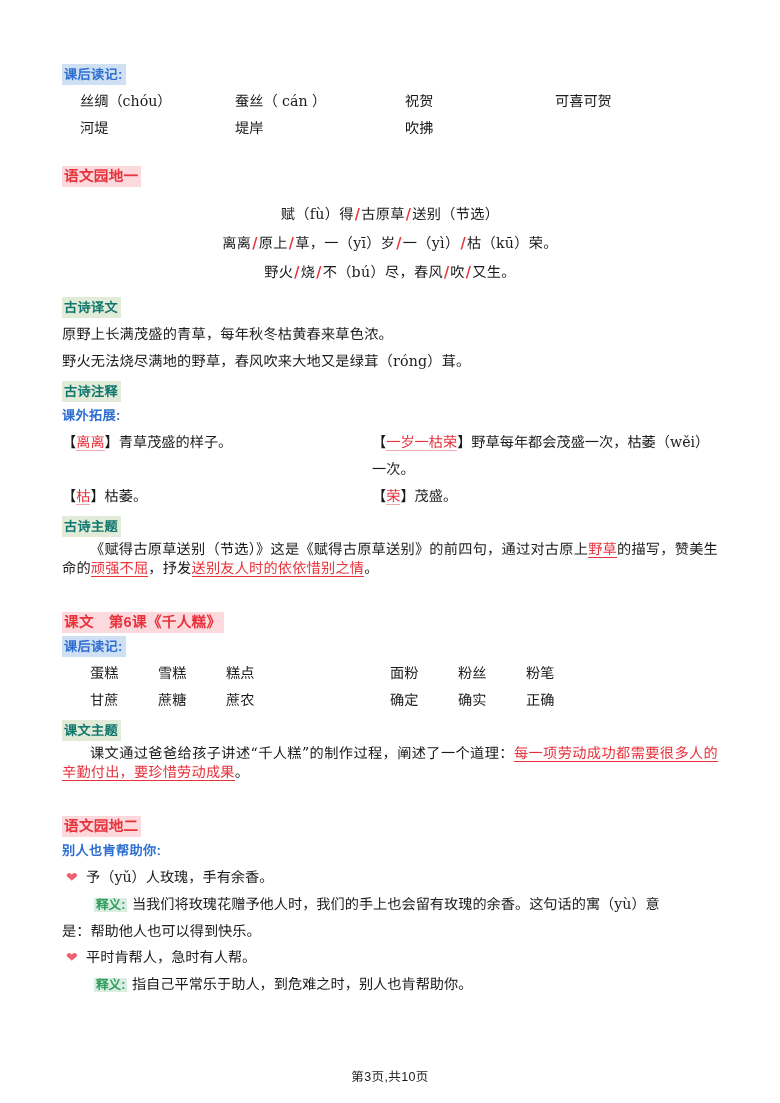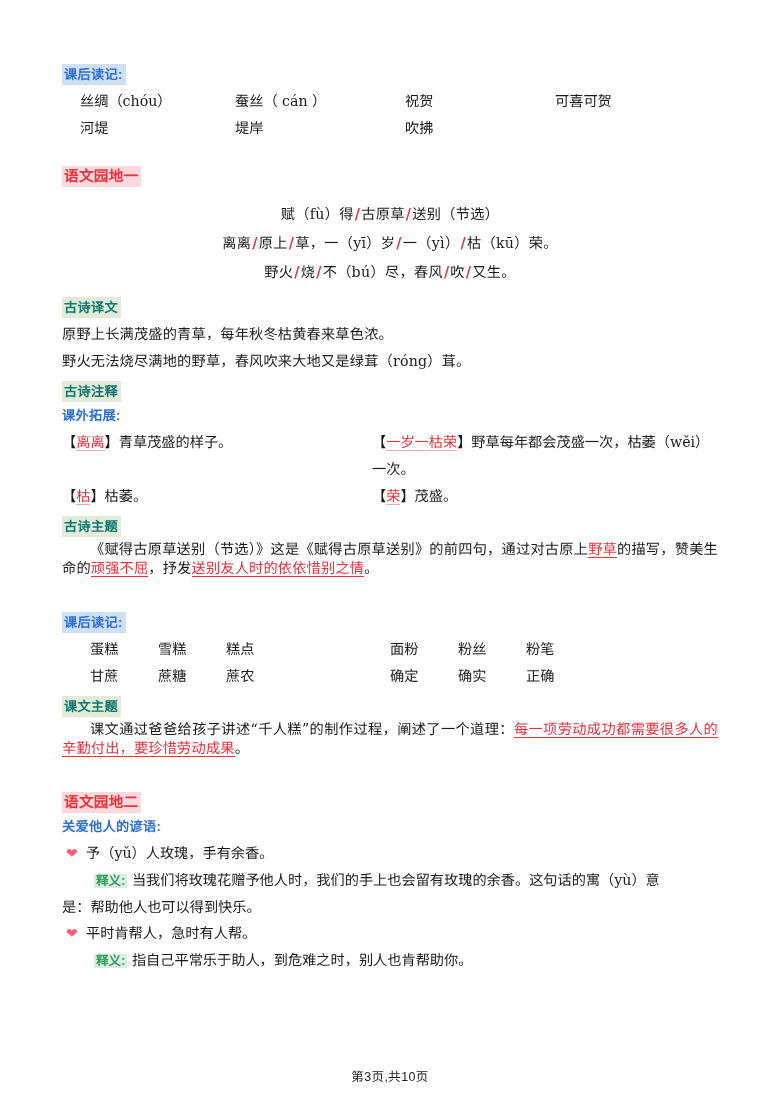--- a/index.html
+++ b/index.html
@@ -270,20 +270,23 @@
     </div>
     <div class="para indent">
       <span>《赋得古原草送别（节选）》这是《赋得古原草送别》的前四句，通过对古原上</span><span class="uline">野草</span><span>的描写，赞美生命的</span><span class="uline">顽强不屈</span><span>，抒发</span><span class="uline">送别友人时的依依惜别之情</span><span>。</span>
     </div>
   </div>
 
   <div class="gap-lg"></div>
 
   <div class="sec">
     <div class="sec-head">
+      <span class="lbl lbl-red">课文　第6课《千人糕》</span>
+    </div>
+    <div class="sec-head">
       <span class="lbl lbl-blue">课后读记:</span>
     </div>
 
     <div class="wordrow2">
       <span class="c c1">蛋糕</span>
       <span class="c c2">雪糕</span>
       <span class="c c3">糕点</span>
       <span class="c c4">面粉</span>
       <span class="c c5">粉丝</span>
       <span class="c c6">粉笔</span>
@@ -307,21 +310,21 @@
     </div>
   </div>
 
   <div class="gap-lg"></div>
 
   <div class="sec">
     <div class="sec-head">
       <span class="lbl lbl-red">语文园地二</span>
     </div>
     <div class="sec-head">
-      <span class="lbl lbl-plain-blue" style="background:transparent;padding-left:0">关爱他人的谚语:</span>
+      <span class="lbl lbl-plain-blue" style="background:transparent;padding-left:0">别人也肯帮助你:</span>
     </div>
 
     <div class="bullet-line">
       <span class="heart">❤</span>
       <span>予（yǔ）人玫瑰，手有余香。</span>
     </div>
     <div class="jieyi-line">
       <span class="lbl-jieyi">释义:</span>
       <span>当我们将玫瑰花赠予他人时，我们的手上也会留有玫瑰的余香。这句话的寓（yù）意</span>
     </div>

